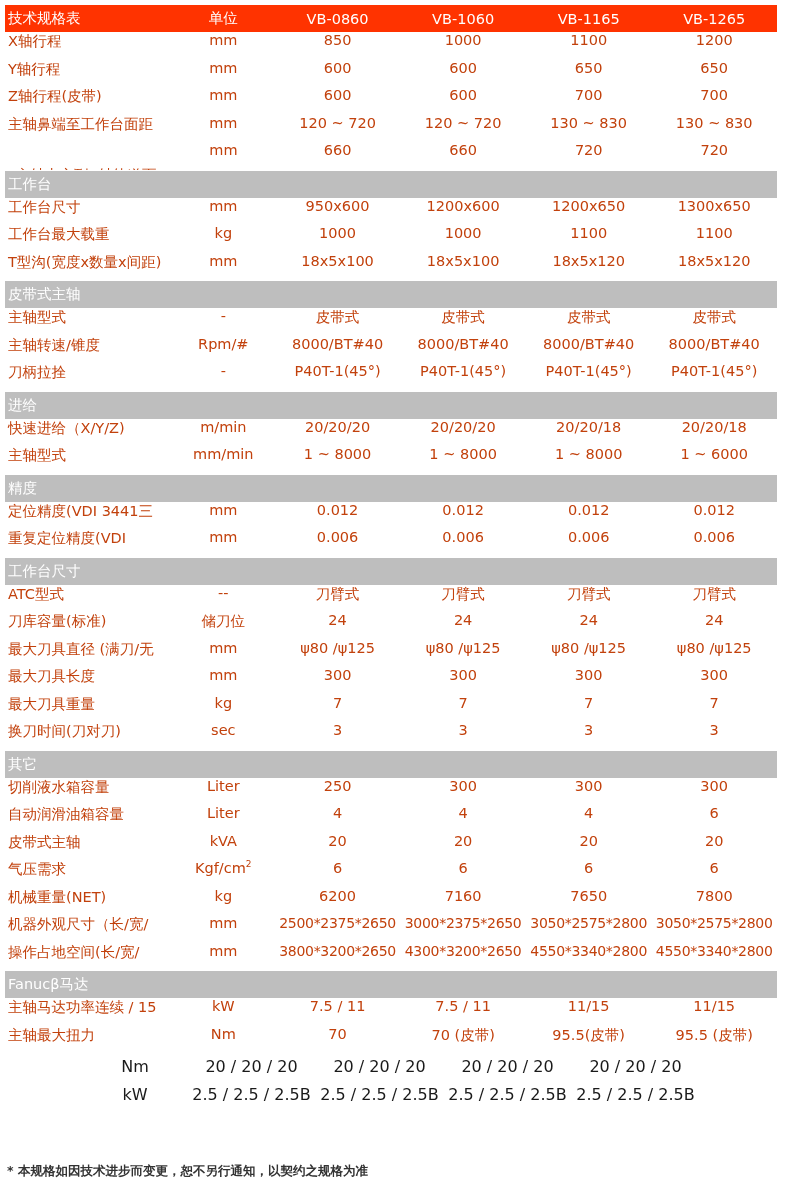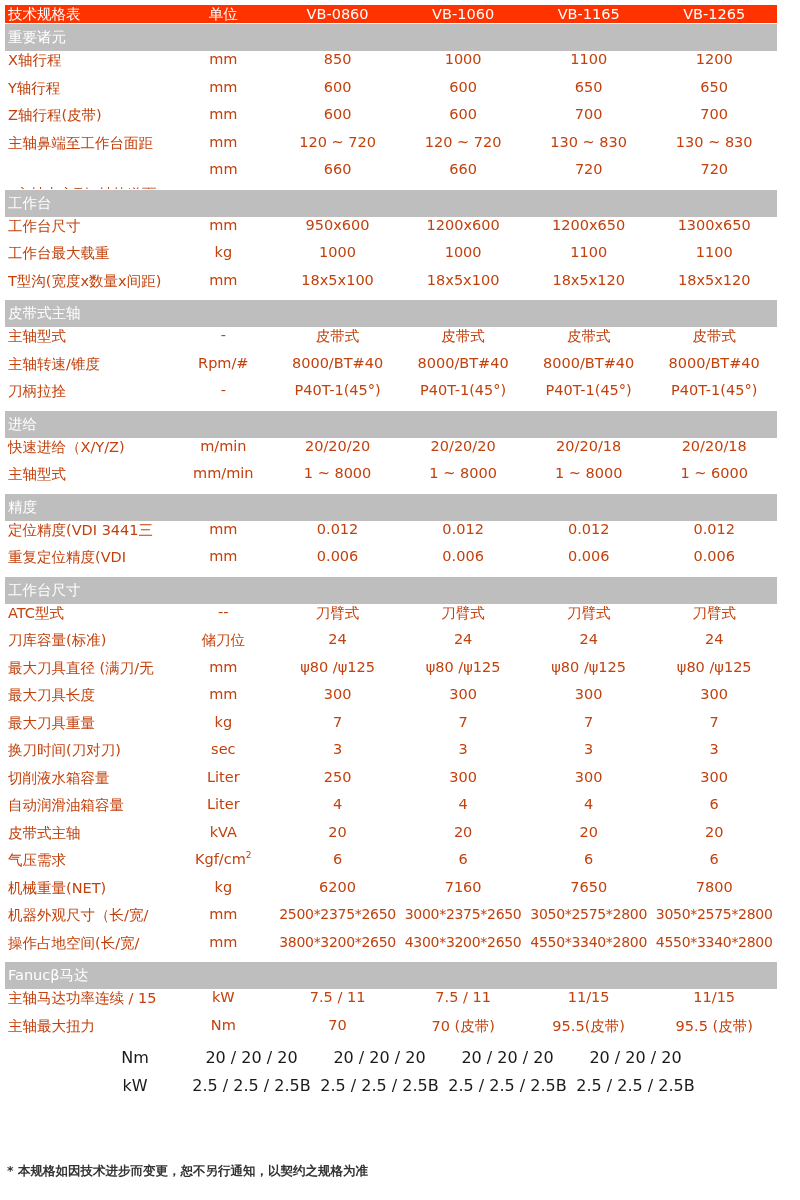--- a/index.html
+++ b/index.html
@@ -3,21 +3,21 @@
 <meta charset="utf-8">
 <style>
   html, body { margin: 0; padding: 0; background: #ffffff; }
   body {
     width: 800px; height: 1200px; position: relative; overflow: hidden;
     font-family: "DejaVu Sans", "Liberation Sans", sans-serif;
     color: #1a1a1a;
   }
   .sheet { position: absolute; left: 5px; top: 5px; width: 772px; }
   .header {
-    height: 18px; background: #ff3300; color: #ffffff;
+    height: 27px; background: #ff3300; color: #ffffff;
     display: flex; align-items: center; font-size: 14.5px;
   }
   .section {
     height: 27px; background: #bebebe; color: #ffffff;
     display: flex; align-items: center; font-size: 14.5px;
     margin-top: 1px;
   }
   .section .c-label { padding-left: 3px; }
   .row {
     height: 27.5px; display: flex; font-size: 14.5px;
@@ -48,23 +48,20 @@
 
   <div class="header">
     <div class="c-label">技术规格表</div>
     <div class="c-unit">单位</div>
     <div class="c-val">VB-0860</div>
     <div class="c-val">VB-1060</div>
     <div class="c-val">VB-1165</div>
     <div class="c-val">VB-1265</div>
   </div>
 
-  <div class="section">
-    <div class="c-label">重要诸元</div>
-  </div>
   <div class="row">
     <div class="c-label">X轴行程</div>
     <div class="c-unit">mm</div>
     <div class="c-val">850</div>
     <div class="c-val">1000</div>
     <div class="c-val">1100</div>
     <div class="c-val">1200</div>
   </div>
   <div class="row">
     <div class="c-label">Y轴行程</div>
@@ -240,20 +237,23 @@
   </div>
   <div class="row">
     <div class="c-label">换刀时间(刀对刀)</div>
     <div class="c-unit">sec</div>
     <div class="c-val">3</div>
     <div class="c-val">3</div>
     <div class="c-val">3</div>
     <div class="c-val">3</div>
   </div>
 
+  <div class="section">
+    <div class="c-label">其它</div>
+  </div>
   <div class="row">
     <div class="c-label">切削液水箱容量</div>
     <div class="c-unit">Liter</div>
     <div class="c-val">250</div>
     <div class="c-val">300</div>
     <div class="c-val">300</div>
     <div class="c-val">300</div>
   </div>
   <div class="row">
     <div class="c-label">自动润滑油箱容量</div>

